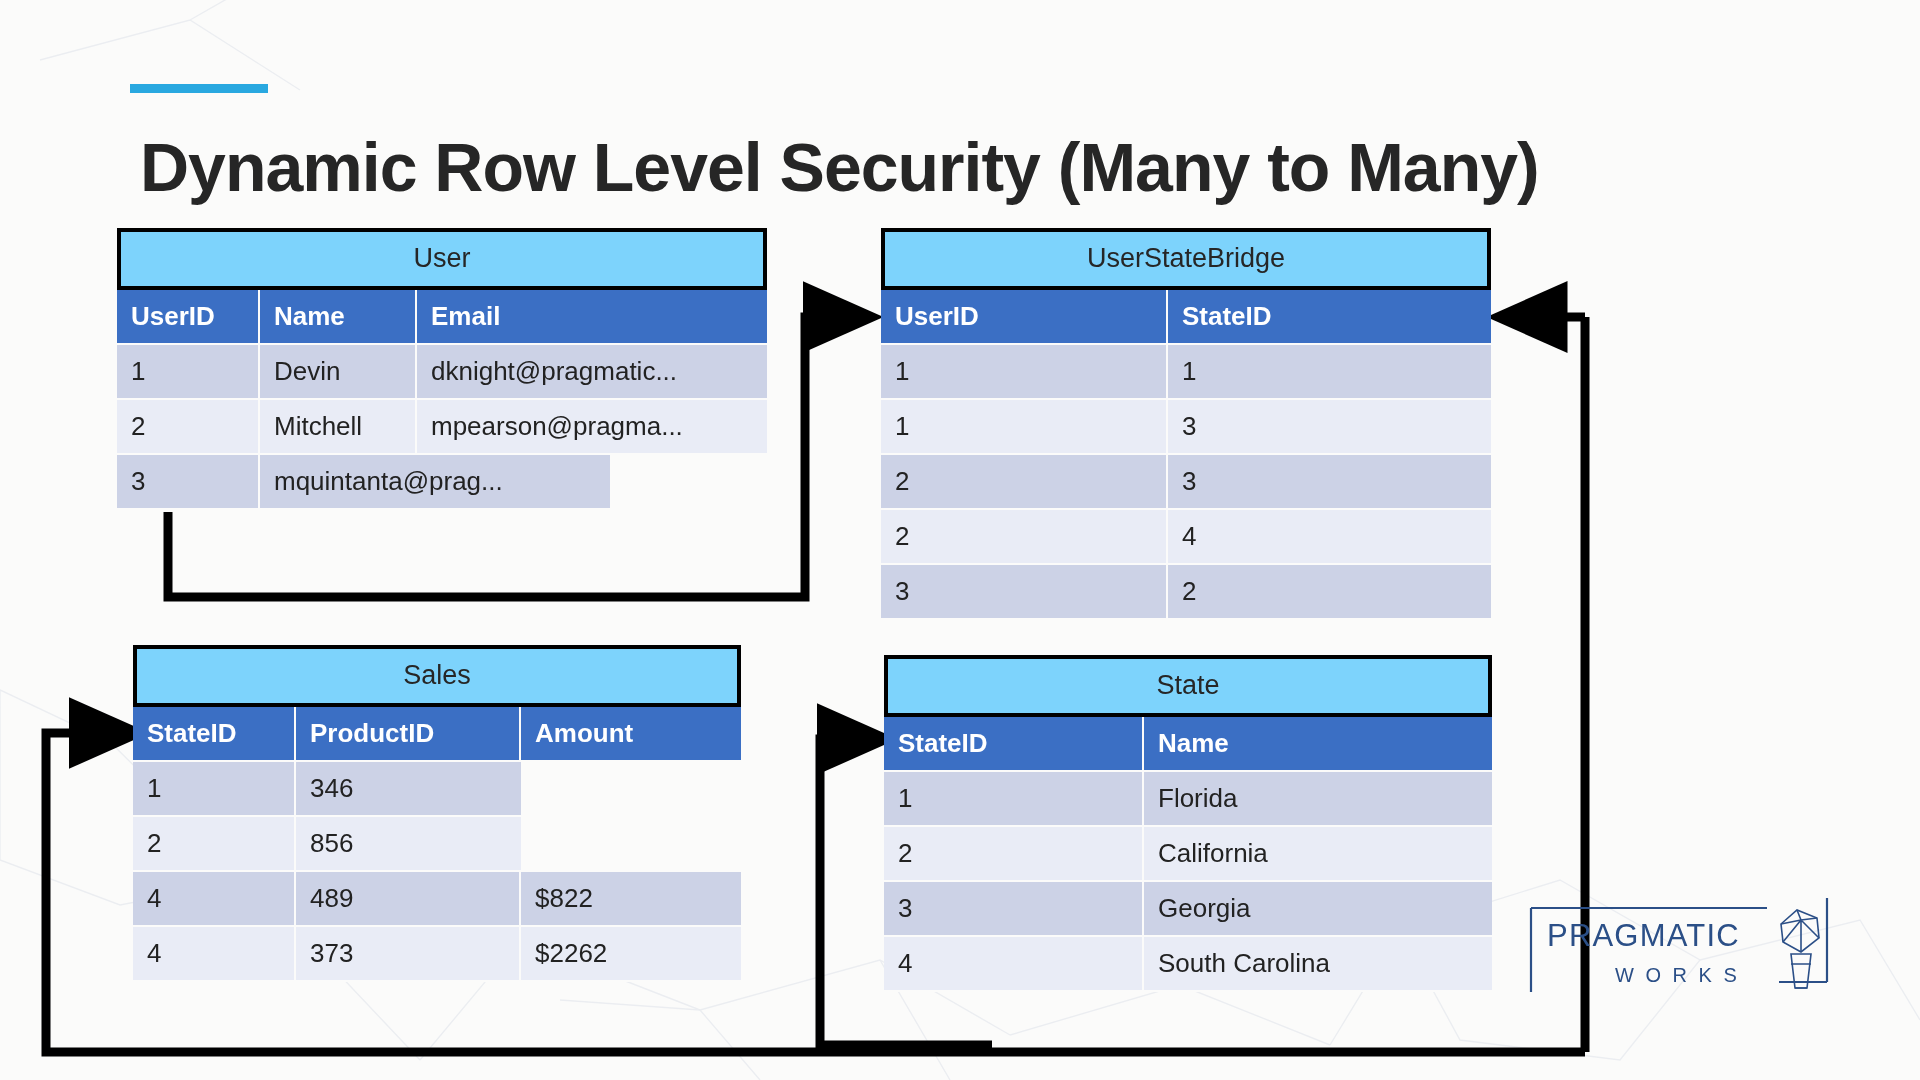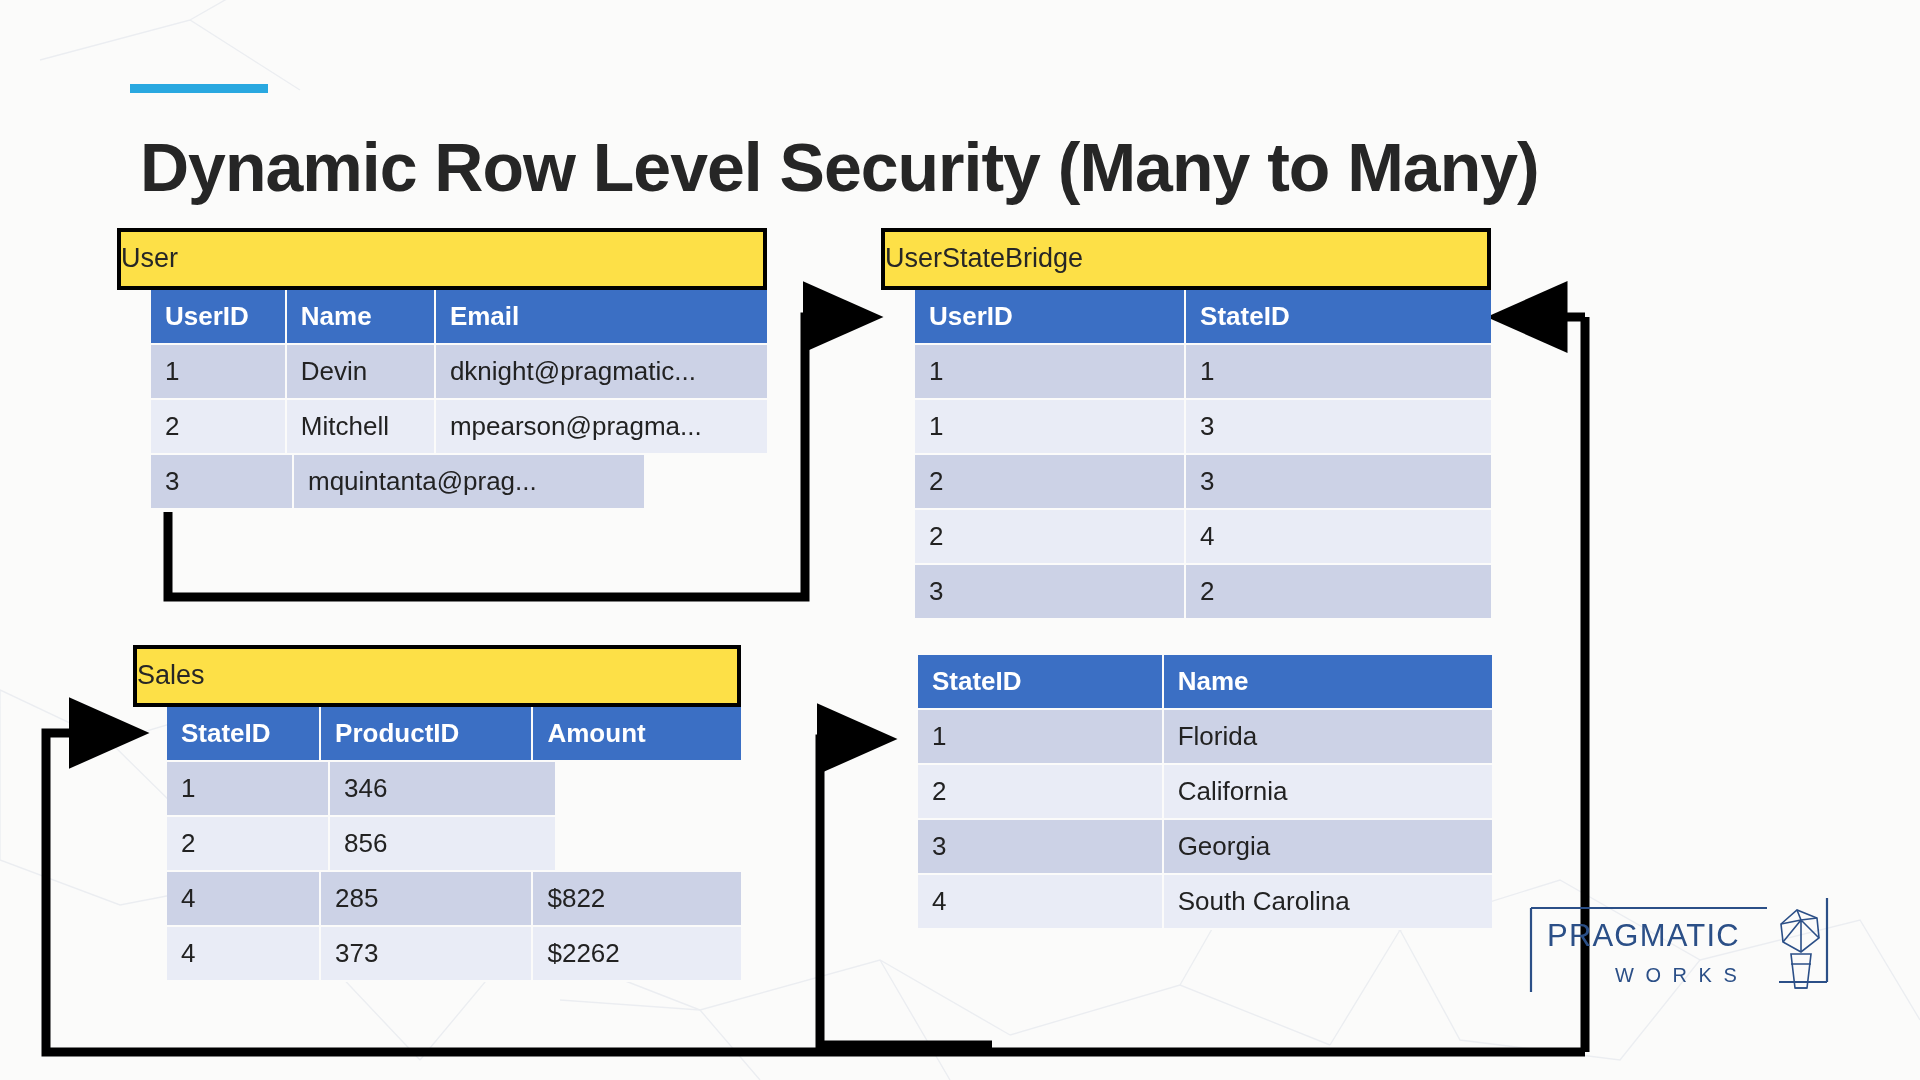--- a/index.html
+++ b/index.html
@@ -21,27 +21,27 @@
   .page-title{
     position:absolute;left:140px;top:128px;
     font-size:68px;font-weight:bold;color:#262626;
     letter-spacing:-1px;white-space:nowrap;
     font-family:"Liberation Sans", sans-serif;
   }
 
   
   .tbl{position:absolute;}
   .tbl-title{
-    border:4px solid #000;background:#fde047;
-    text-align:left;color:#262626;
+    border:4px solid #000;background:#7dd3fc;
+    text-align:center;color:#262626;
     font-size:27px;line-height:1;
     padding:13px 0 14px 0;
     box-sizing:border-box;
   }
-  .tbl-grid{display:flex;flex-direction:column;margin-left:34px;}
+  .tbl-grid{display:flex;flex-direction:column;}
   .trow{display:flex;}
   .thead .tcell{
     background:#3b6fc4;color:#ffffff;font-weight:bold;
     font-size:26px;
   }
   .tcell{
     box-sizing:border-box;
     padding:11px 0 11px 14px;
     font-size:26px;color:#222;
     border-right:2px solid #fbfbfa;
@@ -169,32 +169,33 @@
     <div class="trow r-dark">
       <div class="tcell" style="width:163px;">1</div>
       <div class="tcell" style="width:225px;">346</div>
     </div>
     <div class="trow r-light">
       <div class="tcell" style="width:163px;">2</div>
       <div class="tcell" style="width:225px;">856</div>
     </div>
     <div class="trow r-dark">
       <div class="tcell" style="width:163px;">4</div>
-      <div class="tcell" style="width:225px;">285</div>
+      <div class="tcell" style="width:225px;">489</div>
       <div class="tcell" style="width:220px;">$822</div>
     </div>
     <div class="trow r-light">
       <div class="tcell" style="width:163px;">4</div>
       <div class="tcell" style="width:225px;">373</div>
       <div class="tcell" style="width:220px;">$2262</div>
     </div>
   </div>
 </div>
 
 <div class="tbl" style="left:884px;top:655px;width:608px;">
+  <div class="tbl-title">State</div>
   <div class="tbl-grid">
     <div class="trow thead">
       <div class="tcell" style="width:260px;">StateID</div>
       <div class="tcell" style="width:348px;">Name</div>
     </div>
     <div class="trow r-dark">
       <div class="tcell" style="width:260px;">1</div>
       <div class="tcell" style="width:348px;">Florida</div>
     </div>
     <div class="trow r-light">

